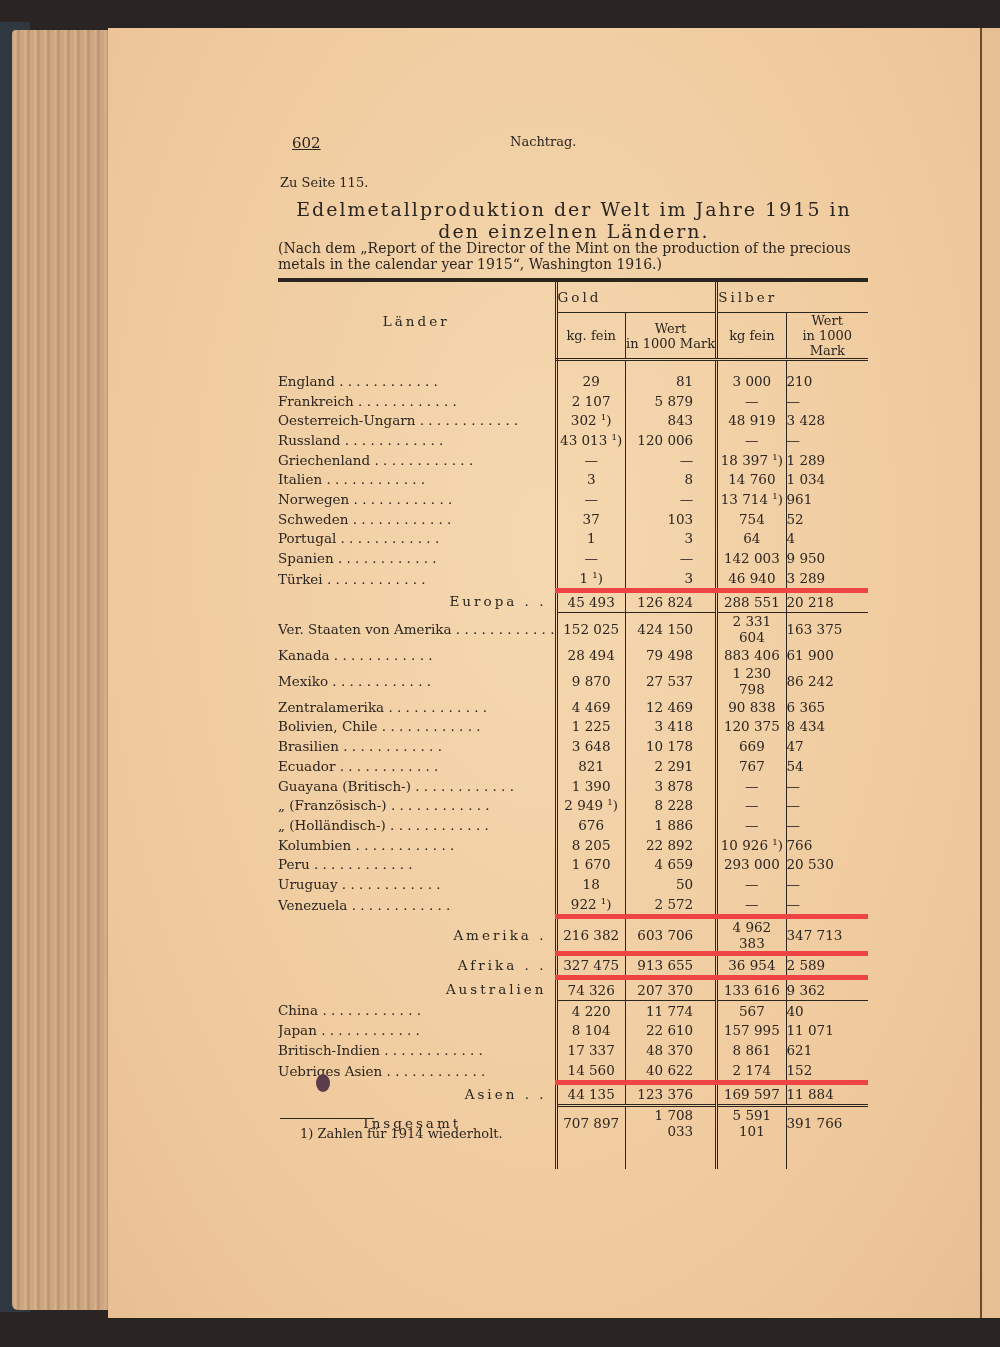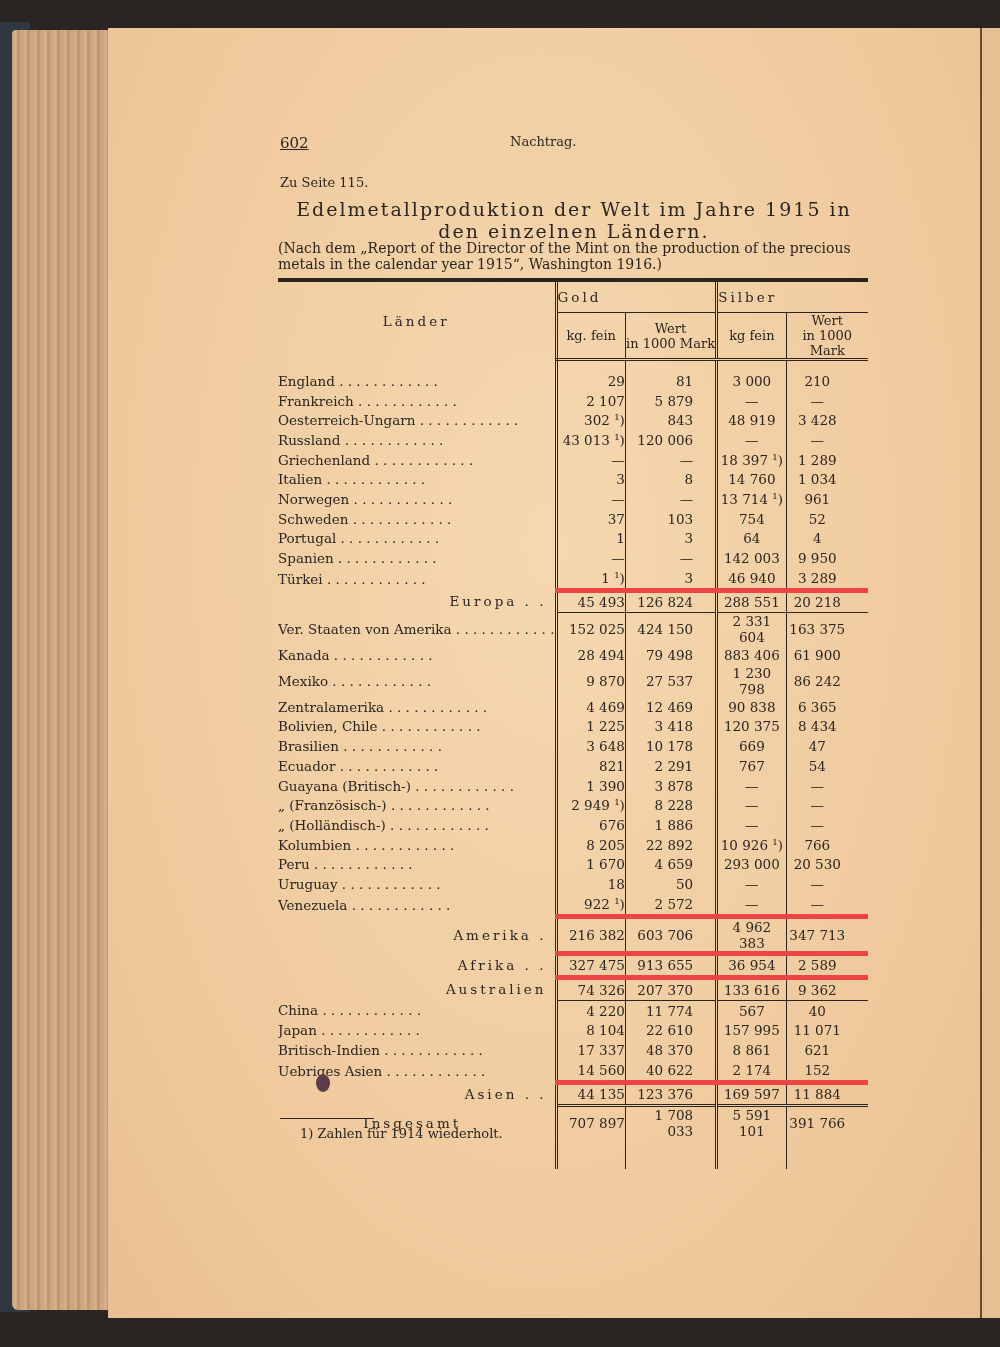--- a/index.html
+++ b/index.html
@@ -15,37 +15,37 @@
     background:repeating-linear-gradient(90deg,#c8a27c 0px,#d8b38e 4px,#b8926d 6px,#d4ae88 10px);
     border-radius:4px 0 0 6px;
   }
   .page {
     position:absolute; left:108px; top:28px; width:872px; height:1290px;
     background:#f1cfa3;
     background-image:radial-gradient(ellipse at 50% 40%, #f5d8b0 0%, #efc99c 70%, #e8bf92 100%);
   }
   .page-right-edge { position:absolute; left:980px; top:28px; width:20px; height:1290px; background:#e6bf92; border-left:2px solid #6b4a30; }
   .abs { position:absolute; }
-  .pagenum { left:280px; top:134px; font-size:15px;text-decoration:underline; }
+  .pagenum { left:292px; top:134px; font-size:15px;text-decoration:underline; }
   .runhead { left:510px; top:134px; font-size:13px; }
   .zu { left:280px; top:175px; font-size:13px; }
   .title { left:278px; top:198px; width:592px; text-align:center; font-size:19px; letter-spacing:2px; line-height:22px; }
   .source { left:278px; top:240px; width:592px; text-align:left; font-size:14px; line-height:16px; }
 
   table.t {
     position:absolute; left:278px; top:278px; width:590px;
     border-collapse:collapse; font-size:13.5px;
     border-top:4px solid #2b2520;
   }
   table.t td, table.t th { padding:0; height:19.7px; font-weight:normal; }
   .c-land { width:198px; text-align:left; }
-  .c-g1 { width:96px; text-align:right; border-left:3px double #2b2520; }
+  .c-g1 { width:96px; text-align:center; border-left:3px double #2b2520; }
   .c-g2 { width:96px; text-align:right; padding-right:22px !important; border-left:1px solid #2b2520; }
   .c-s1 { width:96px; text-align:center; border-left:3px double #2b2520; }
-  .c-s2 { width:86px; text-align:center; padding-right:20px !important; border-left:1px solid #2b2520; }
+  .c-s2 { width:86px; text-align:left; padding-right:20px !important; border-left:1px solid #2b2520; }
   .hdr-group { text-align:left; letter-spacing:3px; height:30px !important; border-bottom:1px solid #2b2520; }
   .hdr-sub { text-align:center !important; padding-right:0 !important; font-size:13px; line-height:15px; height:42px !important; }
   .hdr-land { text-align:center; letter-spacing:3px; }
   tr.hdr-end td, tr.hdr-end th { border-bottom:3px double #2b2520; }
   tr.spacer td { height:10px; }
   .land { white-space:nowrap; overflow:hidden; }
   tr.sum td { border-top:5px solid #ef4444; border-bottom:1px solid #2b2520; }
   tr.sum td.c-land { border:none; text-align:right; letter-spacing:3px; padding-right:8px; }
   tr.total td { border-top:3px double #2b2520; }
   tr.total td.c-land { border:none; text-align:center; letter-spacing:3px; padding-right:8px; }

